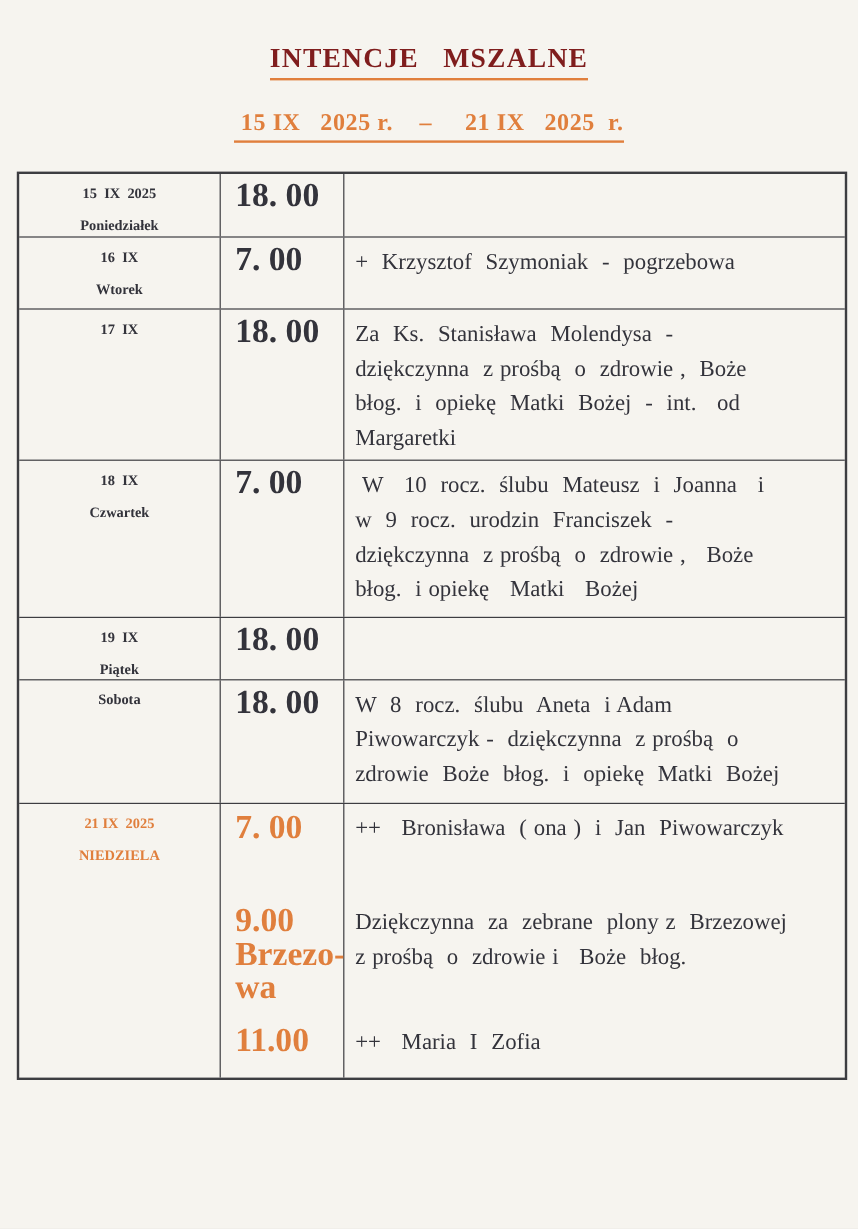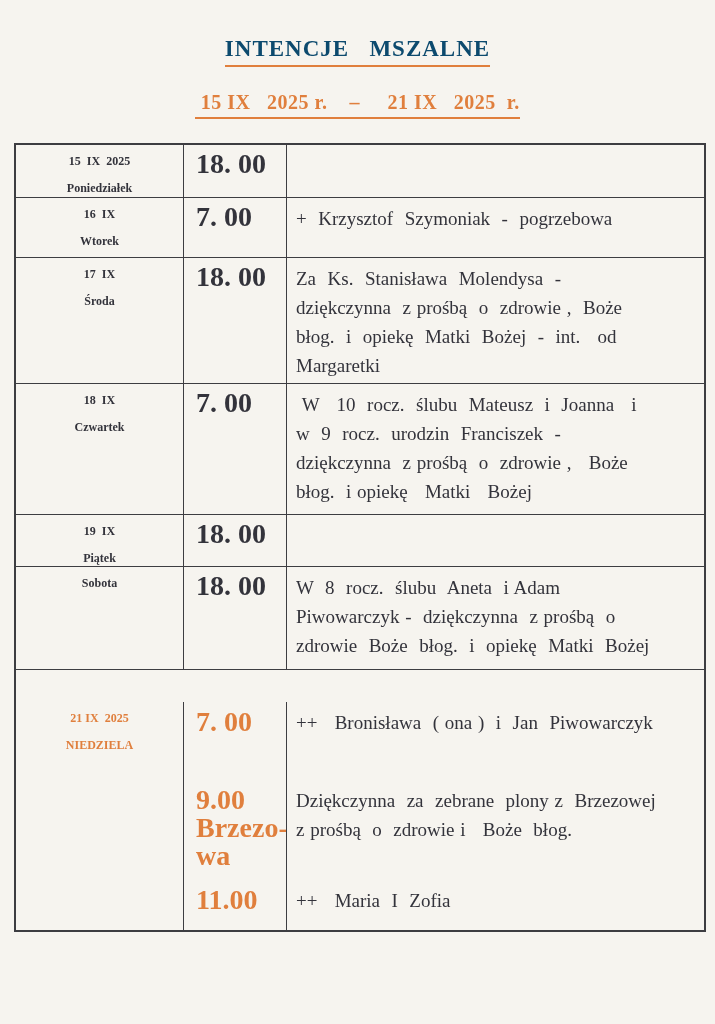--- a/index.html
+++ b/index.html
@@ -11,21 +11,21 @@
     margin: 0 auto;
     background: #f6f4ef;
     font-family: "Liberation Serif", "DejaVu Serif", serif;
     color: #33333b;
     overflow: hidden;
   }
   
   .header { text-align: center; padding-top: 36px; }
   .title {
     display: inline-block;
-    color: #0c4a6e;
+    color: #7f1d1d;
     font-weight: bold;
     font-size: 23px;
     letter-spacing: 1px;
     border-bottom: 2.5px solid #e07f3d;
     padding-bottom: 3px;
     white-space: pre-wrap;
   }
   .subtitle-wrap { text-align: center; margin-top: 24px; }
   .subtitle {
     display: inline-block;
@@ -42,21 +42,21 @@
     position: absolute;
     left: 14px; top: 143px;
     width: 692px;
     border: 2px solid #3d3d41;
   }
   .row {
     display: grid;
     grid-template-columns: 168px 103px 1fr;
     border-bottom: 1px solid #3d3d41;
   }
-  .row:last-child { border-bottom: none; margin-top: 32px; }
+  .row:last-child { border-bottom: none; }
   .r1 { height: 53px; }
   .r2 { height: 60px; }
   .r3 { height: 126px; }
   .r4 { height: 131px; }
   .r5 { height: 52px; }
   .r6 { height: 103px; }
   .r7 { height: 228px; }
   .cell { overflow: hidden; }
   .date-cell {
     border-right: 1px solid #3d3d41;
@@ -120,21 +120,20 @@
         <div class="date-text">16  IX</div>
         <div class="day-text">Wtorek</div>
       </div>
       <div class="cell time-cell">7. 00</div>
       <div class="cell intention-cell">+  Krzysztof  Szymoniak  -  pogrzebowa</div>
     </div>
 
     <div class="row r3">
       <div class="cell date-cell">
         <div class="date-text">17  IX</div>
-        <div class="day-text">Środa</div>
       </div>
       <div class="cell time-cell">18. 00</div>
       <div class="cell intention-cell">Za  Ks.  Stanisława  Molendysa  -
 dziękczynna  z prośbą  o  zdrowie ,  Boże
 błog.  i  opiekę  Matki  Bożej  -  int.   od
 Margaretki</div>
     </div>
 
     <div class="row r4">
       <div class="cell date-cell">

